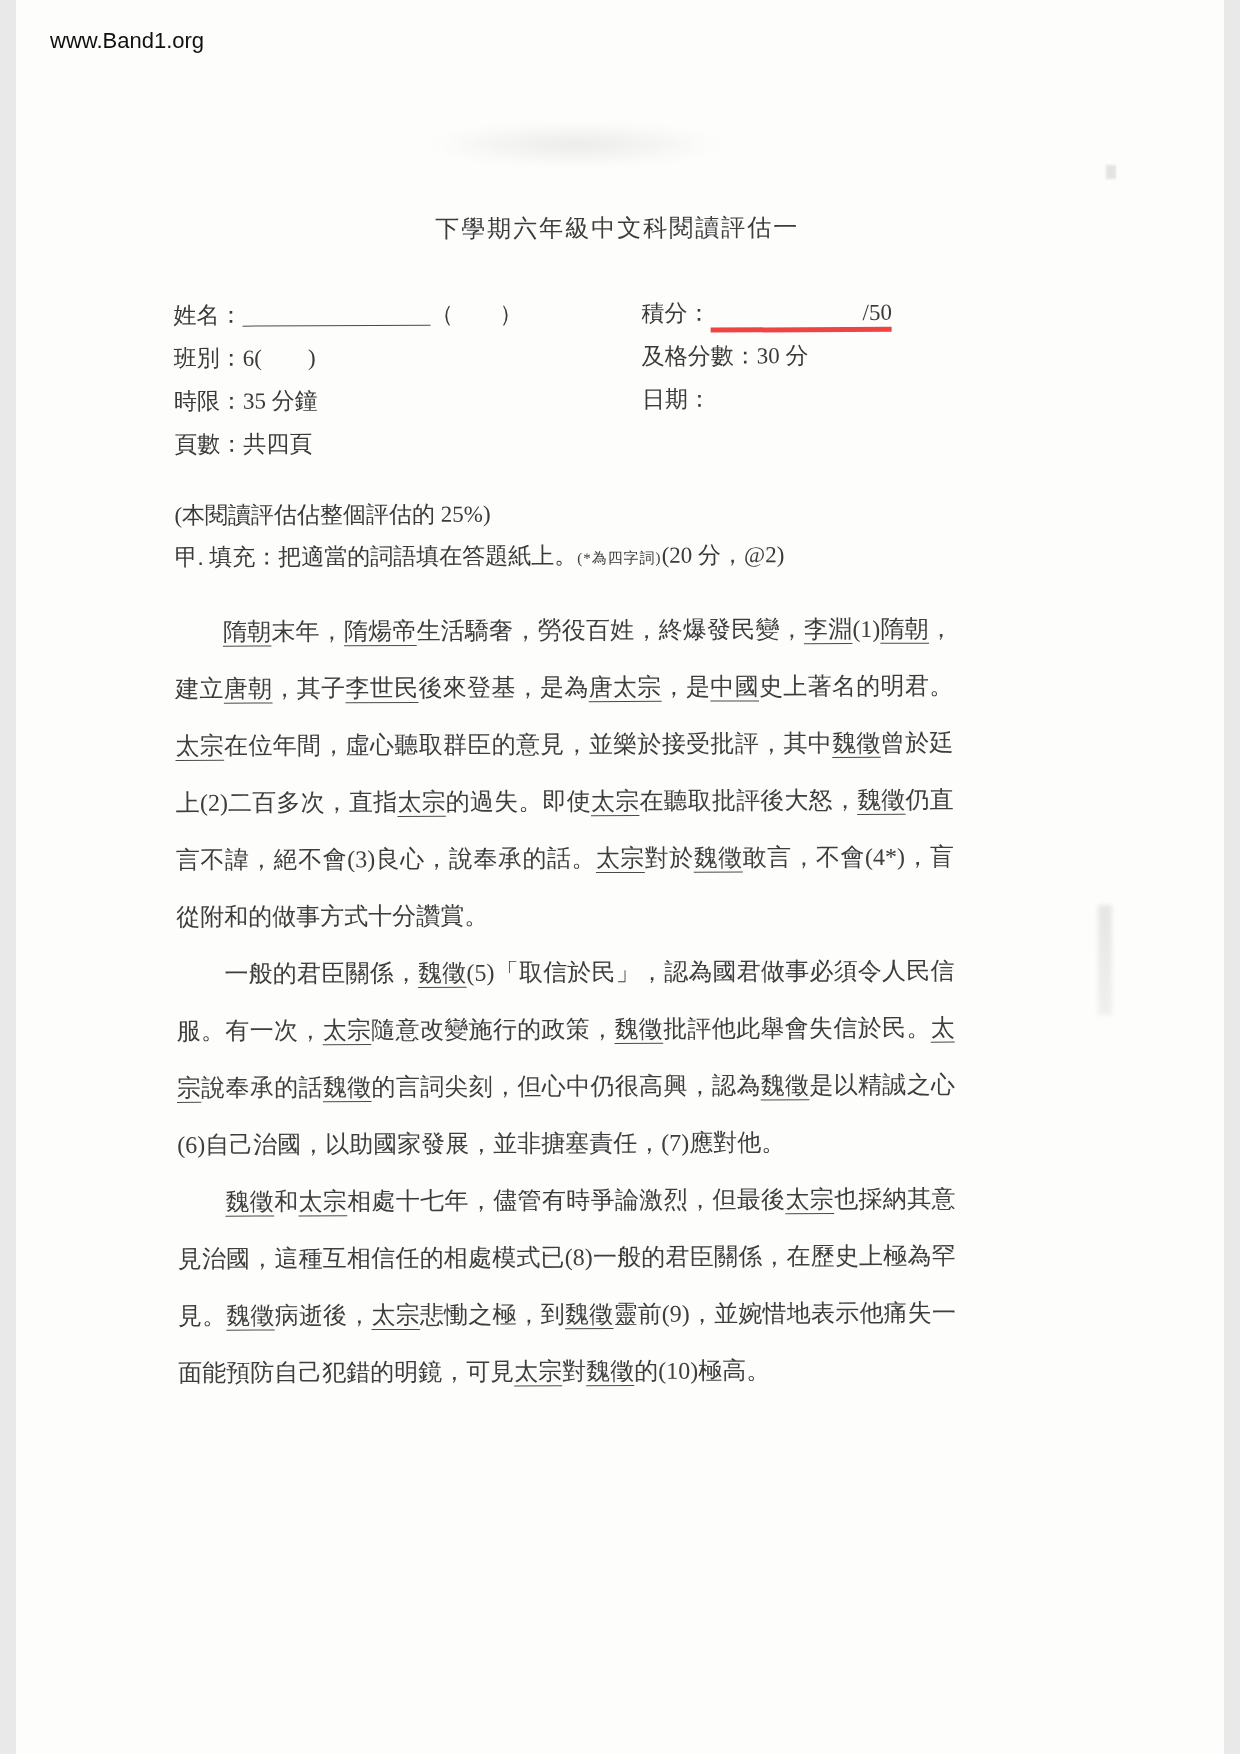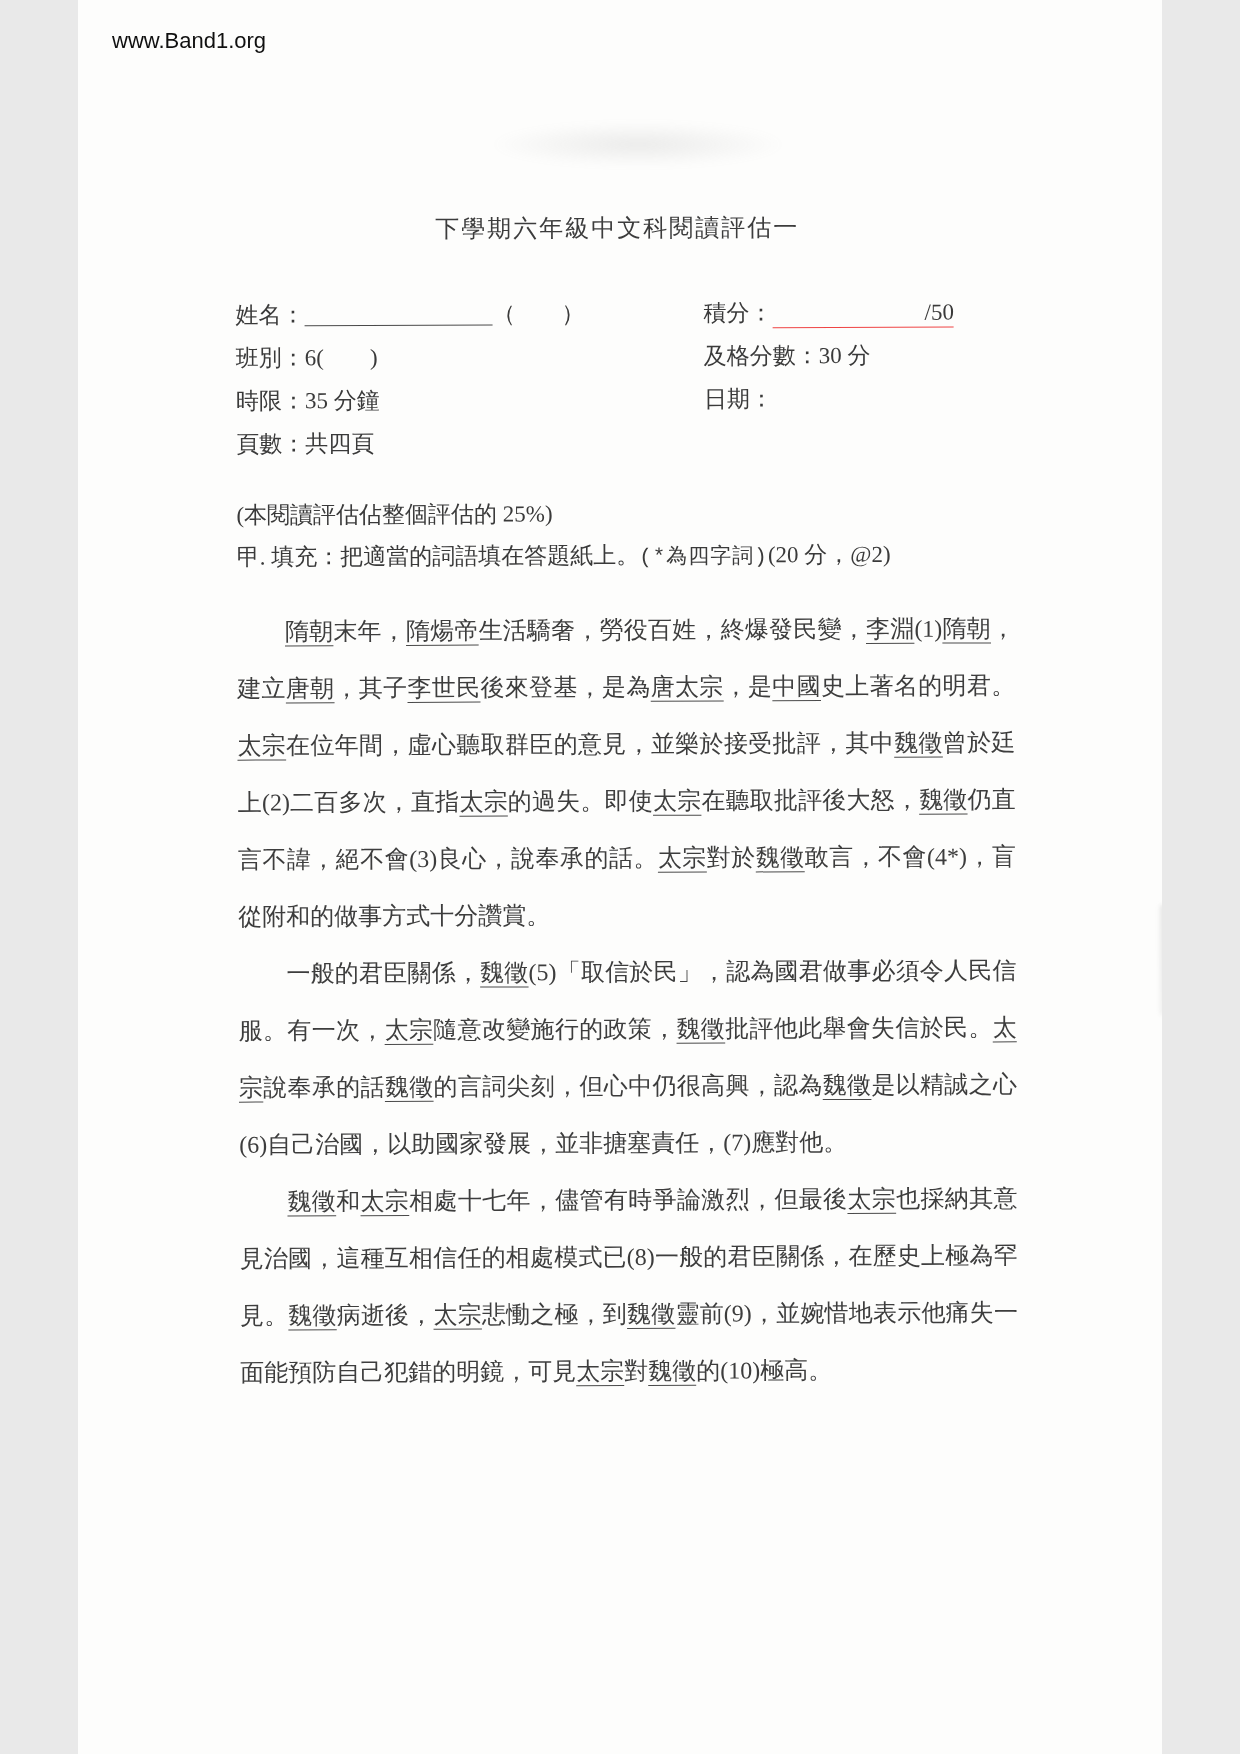--- a/index.html
+++ b/index.html
@@ -1,19 +1,19 @@
 <!DOCTYPE html>
 <html><head>
 <meta charset="utf-8">
 <style>
   * { margin:0; padding:0; box-sizing:border-box; }
   html,body { background:#e9e9e9; }
   .page {
     position:relative;
-    width:1084px; height:1754px;
+    width:1208px; height:1754px;
     margin:0 auto;
     background:#fdfdfc;
     color:#3a3a3a;
     font-family:"Liberation Serif","DejaVu Serif",serif;
     overflow:hidden;
   }
   .watermark {
     position:absolute; top:28px; left:34px;
     font-family:"Liberation Sans","DejaVu Sans",sans-serif;
     font-size:22px; color:#101010;
@@ -27,28 +27,28 @@
   .header-right { position:absolute; top:292px; left:628px; font-size:23px; }
   .row { height:43px; line-height:43px; white-space:nowrap; }
   .blank {
     display:inline-block;
     border-bottom:1px solid #4a4a4a;
     vertical-align:-4px;
   }
   .name-blank { width:188px; }
   .score-line {
     display:inline-block;
-    border-bottom:1px solid #ef4444;
+    border-bottom:5px solid #ef4444;
     padding-bottom:1px;
     line-height:normal;
   }
   .score-spacer { display:inline-block; width:152px; }
   .note { position:absolute; top:498px; left:160px; font-size:23px; }
   .section-heading { position:absolute; top:540px; left:160px; font-size:23px; }
-  .section-heading .small { font-size:21px; letter-spacing:1px;font-family:Liberation Mono, monospace; }
+  .section-heading .small { font-size:15px; letter-spacing:1px; }
   .body {
     position:absolute; top:602px; left:160px; width:778px;
     font-size:24px; line-height:57px;
     text-align:justify;
     color:#3d3d3d;
   }
   .para { text-indent:2em; margin:0; }
   .u {
     text-decoration:underline;
     text-underline-offset:6px;

